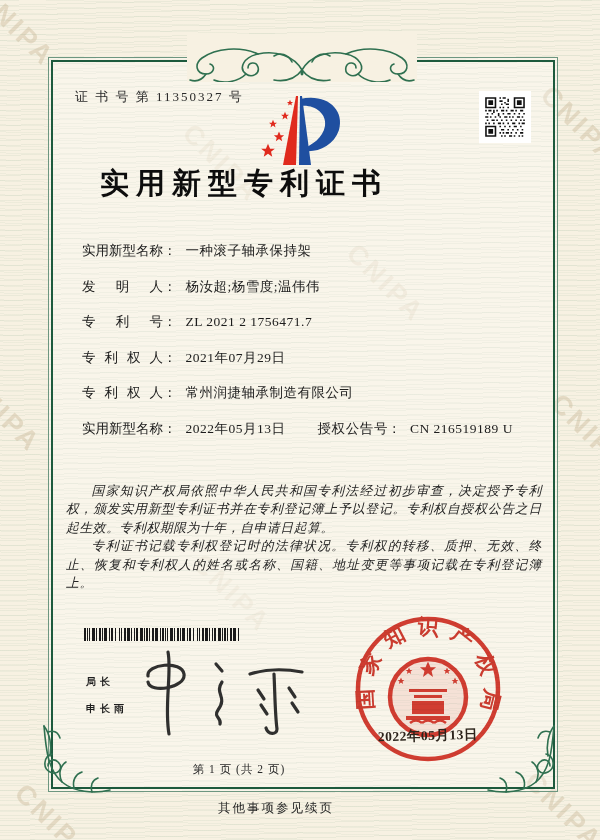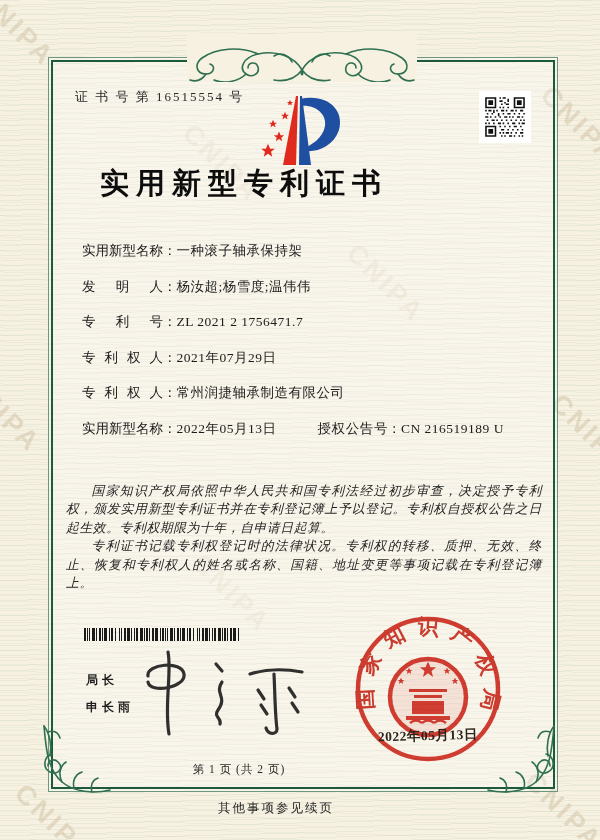--- a/index.html
+++ b/index.html
@@ -24,31 +24,31 @@
   .certno{position:absolute;left:75px;top:88px;font-size:13px;letter-spacing:2px;color:#2a2a2a;}
   .logo{position:absolute;left:252px;top:93px;width:100px;height:75px;}
   .qr{position:absolute;left:479px;top:91px;width:52px;height:52px;background:#fff;
     display:flex;align-items:center;justify-content:center;}
   .title{position:absolute;left:0;top:164px;width:488px;text-align:center;
     font-size:29px;font-weight:bold;letter-spacing:7px;color:#0d0d0d;}
   .fields{position:absolute;left:82px;top:240px;width:470px;font-size:13.5px;color:#1c1c1c;}
   .frow{height:35.5px;line-height:21px;white-space:nowrap;}
   .flabel{display:inline-block;width:81px;text-align:justify;text-align-last:justify;vertical-align:top;}
   .fcolon{display:inline-block;vertical-align:top;}
-  .fvalue{display:inline-block;letter-spacing:.5px;vertical-align:top;text-align:center;}
+  .fvalue{display:inline-block;margin-left:9px;letter-spacing:.5px;vertical-align:top;text-align:center;}
   .fpair{display:inline-block;width:224px;vertical-align:top;}
   .fpair2{display:inline-block;vertical-align:top;}
   .fpair2 .flabel{width:70px;margin-left:8px;}
   .grant{position:absolute;left:66px;top:482px;width:476px;font-size:12.8px;
     line-height:18.4px;color:#242424;text-align:justify;letter-spacing:.6px;font-style:italic;}
   .grant p{margin:0;text-indent:2em;}
   .barcode{position:absolute;left:84px;top:627px;width:156px;height:13px;}
   .signer{position:absolute;left:86px;top:668px;
-    font-family:Liberation Mono, monospace;
-    font-weight:bold;font-size:12px;letter-spacing:4px;color:#1f1f1f;line-height:27px;}
+    font-family:Liberation Sans, sans-serif;
+    font-weight:bold;font-size:10px;letter-spacing:4px;color:#1f1f1f;line-height:27px;}
   .sig{position:absolute;left:130px;top:644px;width:190px;height:96px;}
   .seal{position:absolute;left:352px;top:613px;width:152px;height:152px;
     mix-blend-mode:multiply;opacity:.95;}
   .sealdate{position:absolute;left:356px;top:727px;width:144px;text-align:center;
     font-size:13.5px;font-weight:bold;color:#2c241c;letter-spacing:.5px;
     transform:rotate(-1.5deg);z-index:5;}
   .pagenum{position:absolute;left:0;top:762px;width:478px;text-align:center;
     font-size:11.5px;letter-spacing:1px;color:#2a2a2a;}
   .footnote{position:absolute;left:0;top:800px;width:552px;text-align:center;
     font-size:12.5px;letter-spacing:2px;color:#242424;}
@@ -113,21 +113,21 @@
         <path d="M4,2 C10,10 12,22 10,32"></path>
         <path d="M12,30 C4,32 2,44 10,48 C18,52 24,44 18,38 C14,34 8,36 8,42"></path>
         <path d="M22,58 C18,50 20,42 26,38"></path>
         <path d="M34,64 C32,56 36,50 42,48"></path>
         <path d="M8,8 C14,6 18,8 20,14"></path>
         <path d="M52,68 C50,62 52,56 58,54"></path>
       </g>
     </svg>
   </div>
 
-  <div class="certno">证 书 号 第 16515554 号</div>
+  <div class="certno">证 书 号 第 11350327 号</div>
 
   <div class="logo">
     <svg viewBox="0 0 100 75" width="100" height="75">
       <defs>
         <path id="st" d="M0,-1 L0.294,-0.309 0.951,-0.309 0.42,0.118 0.588,0.809 0,0.382 -0.588,0.809 -0.42,0.118 -0.951,-0.309 -0.294,-0.309 Z"></path>
       </defs>
       <path d="M48,6 C74,0 93,16 87,37 C81,55 61,61 49,57 C60,52 71,45 73,33 C75,20 62,11 48,13 Z" fill="#1f4fa0"></path>
       <polygon points="46,3 44,3 31,72 44,72" fill="#e02a1d"></polygon>
       <polygon points="48,3 50,3 59,72 47,72" fill="#1f4fa0"></polygon>
       <use href="#st" transform="translate(16,58) scale(7.2)" fill="#e02a1d"></use>

